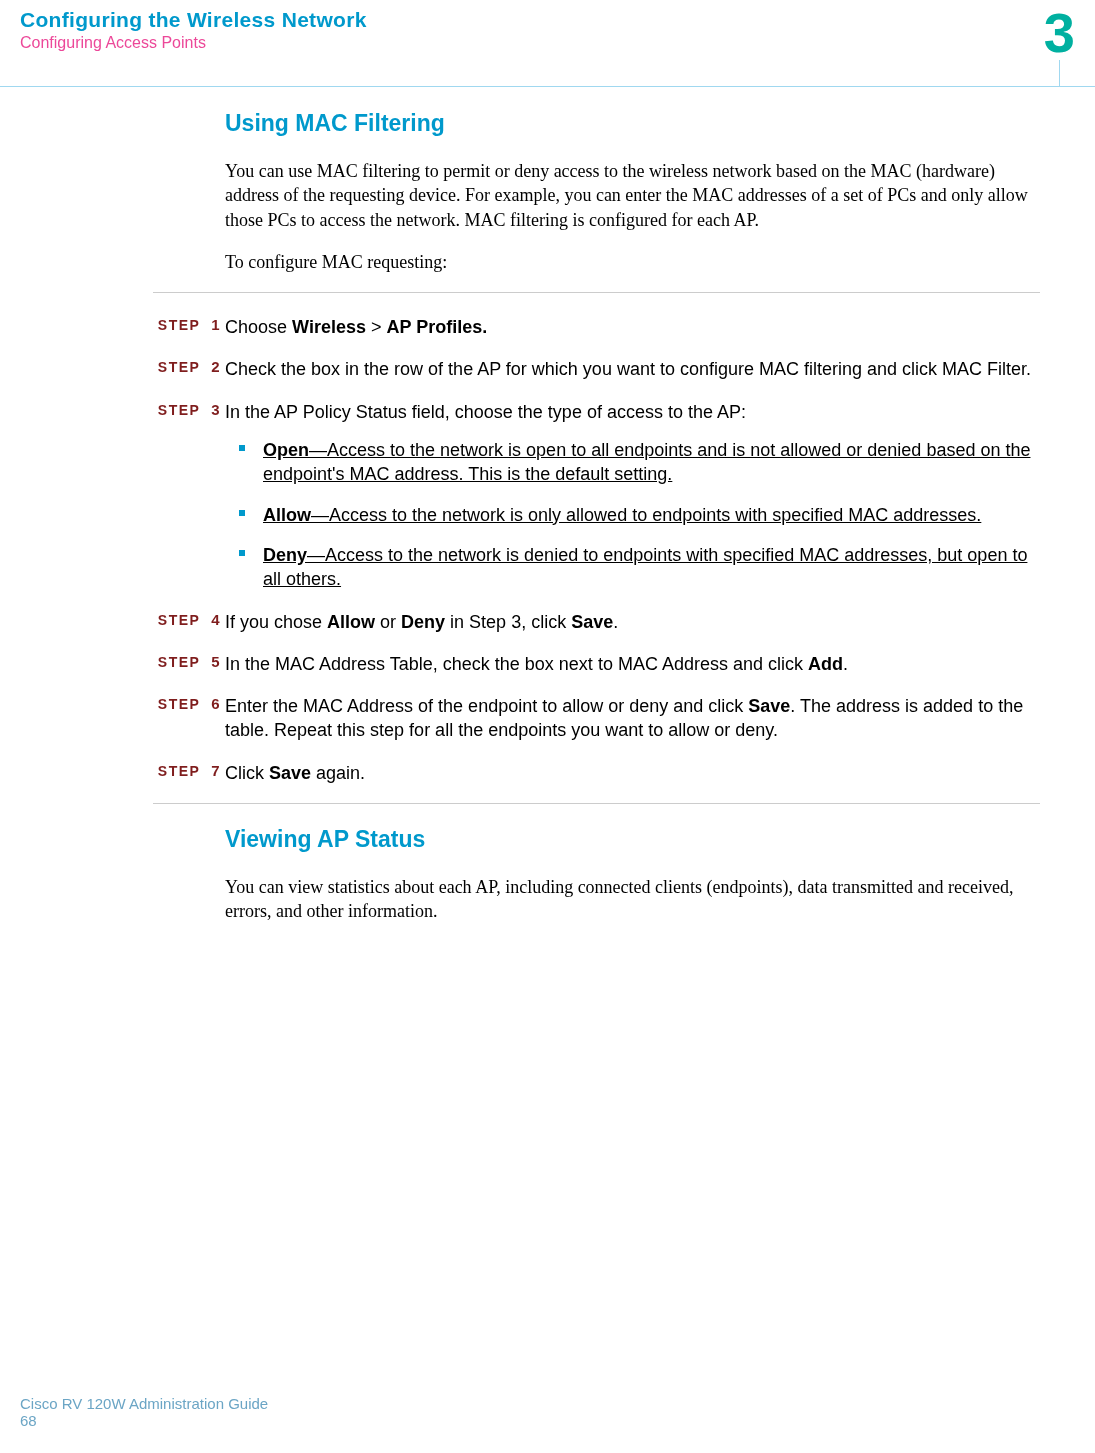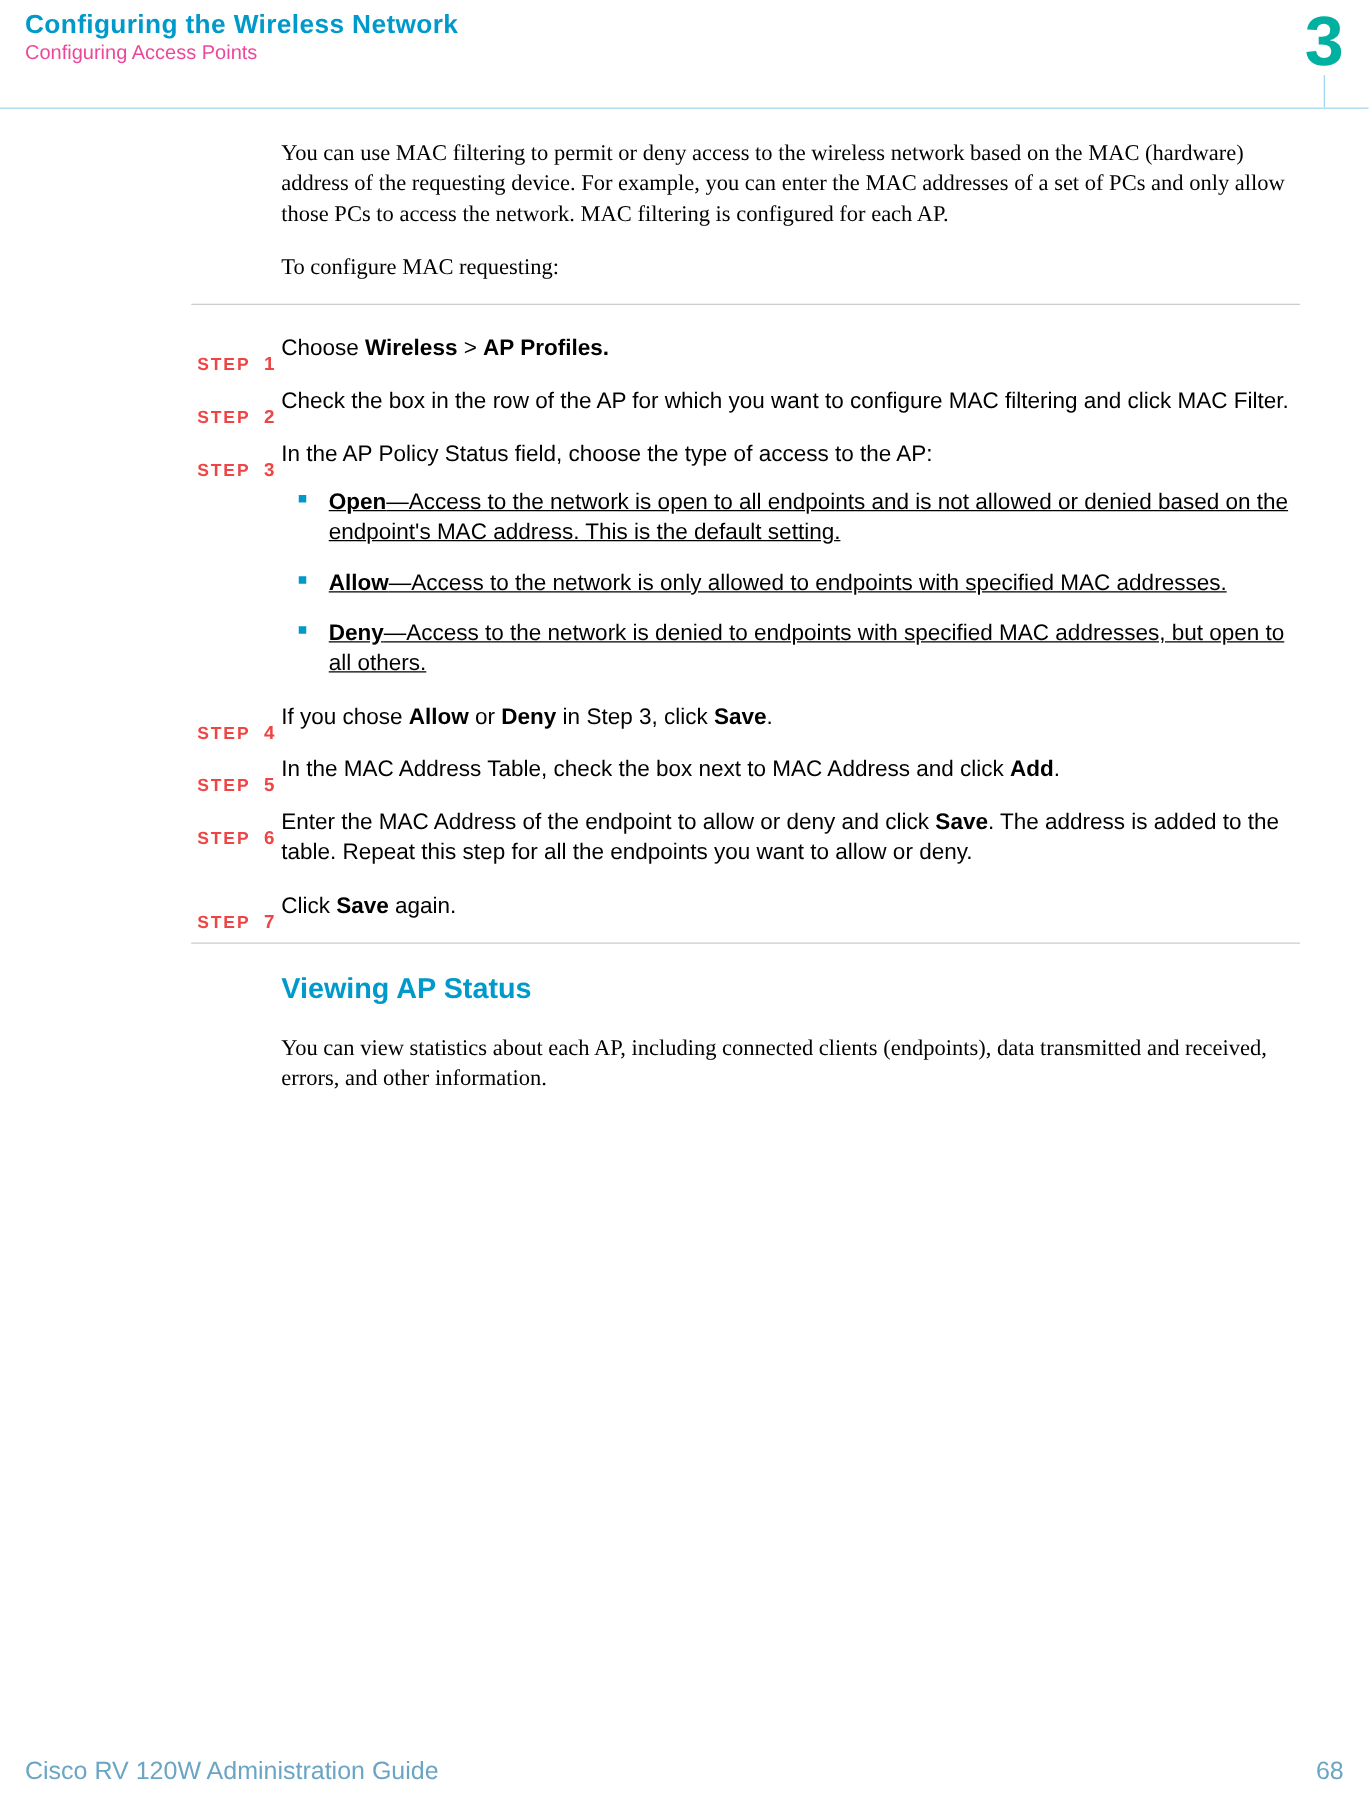--- a/index.html
+++ b/index.html
@@ -76,22 +76,22 @@
     }
     .step {
       margin-bottom: 18px;
       position: relative;
       font-size: 18px;
       line-height: 1.35;
     }
     .step-label {
       position: absolute;
       left: -74px;
-      top: 16px;
-      color: #ef4444;
+      top: 0;
+      color: #7f1d1d;
       font-size: 14px;
       font-weight: bold;
       letter-spacing: 1.5px;
       width: 70px;
       text-align: right;
     }
     .step-num {
       font-size: 15px;
     }
     .step-text { }
@@ -119,39 +119,41 @@
       margin-top: 20px;
     }
     .footer {
       position: absolute;
       bottom: 24px;
       left: 20px;
       right: 20px;
       display: flex;
       justify-content: space-between;
       color: #6ba5c5;
-      font-size: 20px;
+      font-size: 15px;
+      flex-direction: column;
     }
     .footer-page {
       color: #6ba5c5;
     }
   </style>
 </head>
 <body>
 
 <div class="header">
   <div class="header-title">Configuring the Wireless Network</div>
   <div class="header-subtitle">Configuring Access Points</div>
   <div class="chapter-number">3</div>
 </div>
 <div class="chapter-line"></div>
 <div class="hr-top"></div>
 
 <div class="content">
 
+  <h2 class="section-heading">Using MAC Filtering</h2>
   <p class="body-text">You can use MAC filtering to permit or deny access to the wireless network based on the MAC (hardware) address of the requesting device. For example, you can enter the MAC addresses of a set of PCs and only allow those PCs to access the network. MAC filtering is configured for each AP.</p>
   <p class="body-text">To configure MAC requesting:</p>
 
   <hr class="steps-hr">
 
   <div class="step">
     <span class="step-label"><span>STEP</span>&nbsp;&nbsp;<span class="step-num">1</span></span>
     <span class="step-text"><span>Choose </span><span class="bold">Wireless</span><span> &gt; </span><span class="bold">AP Profiles.</span></span>
   </div>
 

